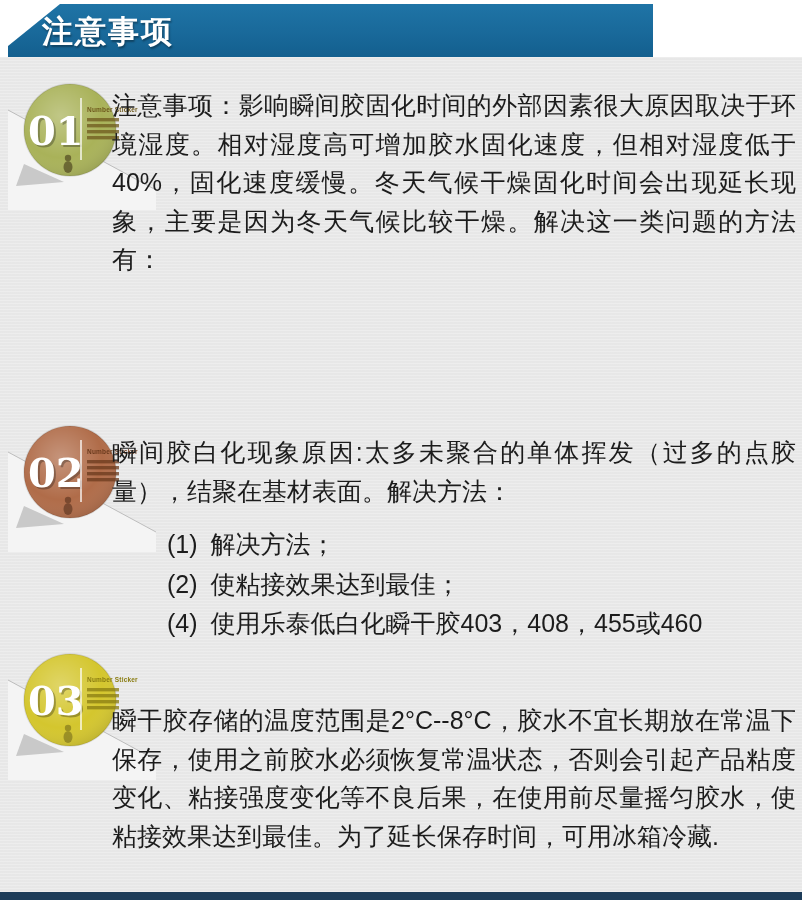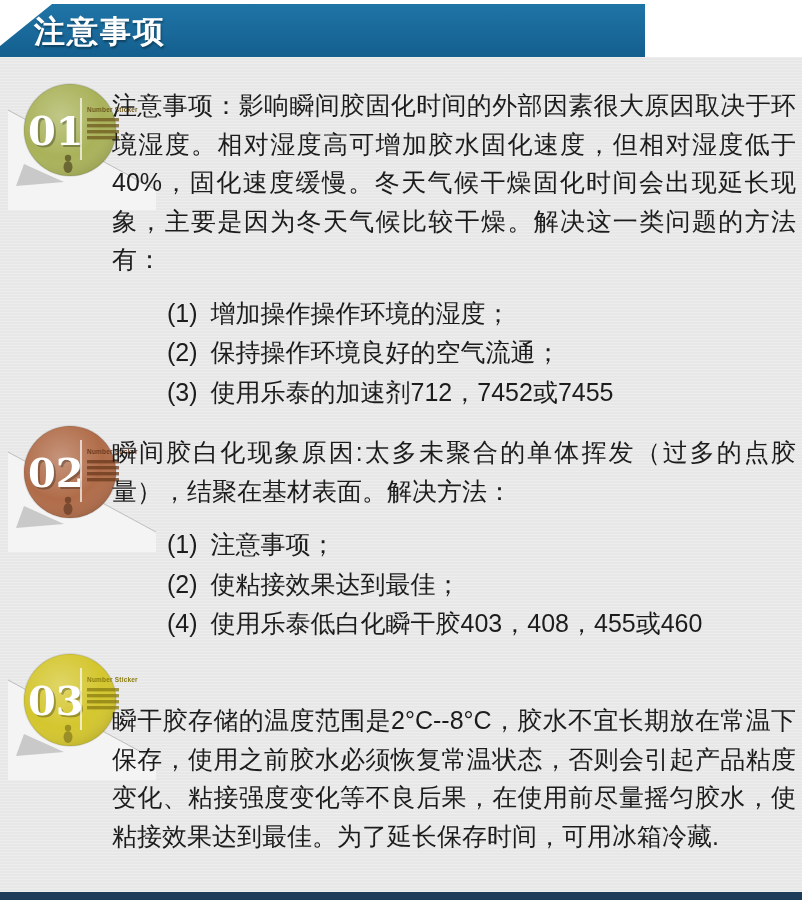--- a/index.html
+++ b/index.html
@@ -3,21 +3,21 @@
 <meta charset="utf-8">
 <style>
   html,body { margin:0; padding:0; }
   body {
     width:802px; height:900px; position:relative; overflow:hidden;
     background:#ffffff;
     font-family:"Liberation Sans","DejaVu Sans",sans-serif;
   }
   .top-strip { position:absolute; left:0; top:0; width:802px; height:4px; background:#ffffff; }
   .header-bar {
-    position:absolute; left:0; top:4px; width:645px; height:53px;
+    position:absolute; left:8px; top:4px; width:645px; height:53px;
     background:linear-gradient(180deg,#1f74a6 0%, #19699a 55%, #135f8e 100%);
     clip-path:polygon(52px 0, 100% 0, 100% 100%, 0 100%, 0 42px);
   }
   .page-title {
     position:absolute; left:34px; top:7px;
     font-size:31px; font-weight:bold; color:#ffffff;
     letter-spacing:2px;
     text-shadow:1px 2px 2px rgba(0,0,0,0.35);
   }
   .content-bg {
@@ -83,25 +83,20 @@
     </g>
     <g opacity="0.55" fill="#3a2d12">
       <circle cx="60" cy="80" r="3.2"></circle>
       <ellipse cx="60" cy="89" rx="4.5" ry="6"></ellipse>
     </g>
   </svg>
 </div>
 
 <div class="section-text" style="top:86px;">
   <div>注意事项：影响瞬间胶固化时间的外部因素很大原因取决于环境湿度。相对湿度高可增加胶水固化速度，但相对湿度低于40%，固化速度缓慢。冬天气候干燥固化时间会出现延长现象，主要是因为冬天气候比较干燥。解决这一类问题的方法有：</div>
-  <div class="list">
-    <div class="list-item"><span class="item-num">(1)</span><span>增加操作操作环境的湿度；</span></div>
-    <div class="list-item"><span class="item-num">(2)</span><span>保持操作环境良好的空气流通；</span></div>
-    <div class="list-item"><span class="item-num">(3)</span><span>使用乐泰的加速剂712，7452或7455</span></div>
-  </div>
 </div>
 
 <div class="badge" style="left:8px; top:420px;">
   <svg width="150" height="132" viewBox="0 0 150 132">
     <polygon points="0,32 148,112 148,132 0,132" fill="#f4f4f4" opacity="0.95"></polygon>
     <line x1="0" y1="32" x2="148" y2="112" stroke="#bdbdbd" stroke-width="1"></line>
     <polygon points="16,86 56,104 8,108" fill="#c9c9c9"></polygon>
     <circle cx="62" cy="52" r="46" stroke="rgba(0,0,0,0.10)" stroke-width="1.5" fill="#b06c49"></circle>
     <circle cx="62" cy="52" r="46" fill="url(#g-shade)"></circle>
     <text class="num-text" x="22" y="69" fill="rgba(0,0,0,0.28)">02</text>
@@ -117,21 +112,21 @@
     <g opacity="0.45" fill="#3a1d0e">
       <circle cx="60" cy="80" r="3.2"></circle>
       <ellipse cx="60" cy="89" rx="4.5" ry="6"></ellipse>
     </g>
   </svg>
 </div>
 
 <div class="section-text" style="top:420px;margin-top:13px;">
   <div>瞬间胶白化现象原因:太多未聚合的单体挥发（过多的点胶量），结聚在基材表面。解决方法：</div>
   <div class="list">
-    <div class="list-item"><span class="item-num">(1)</span><span>注意事项；</span></div>
+    <div class="list-item"><span class="item-num">(1)</span><span>解决方法；</span></div>
     <div class="list-item"><span class="item-num">(2)</span><span>使粘接效果达到最佳；</span></div>
     <div class="list-item"><span class="item-num">(4)</span><span>使用乐泰低白化瞬干胶403，408，455或460</span></div>
   </div>
 </div>
 
 <div class="badge" style="left:8px; top:648px;">
   <svg width="150" height="132" viewBox="0 0 150 132">
     <polygon points="0,32 148,112 148,132 0,132" fill="#f4f4f4" opacity="0.95"></polygon>
     <line x1="0" y1="32" x2="148" y2="112" stroke="#bdbdbd" stroke-width="1"></line>
     <polygon points="16,86 56,104 8,108" fill="#c9c9c9"></polygon>

